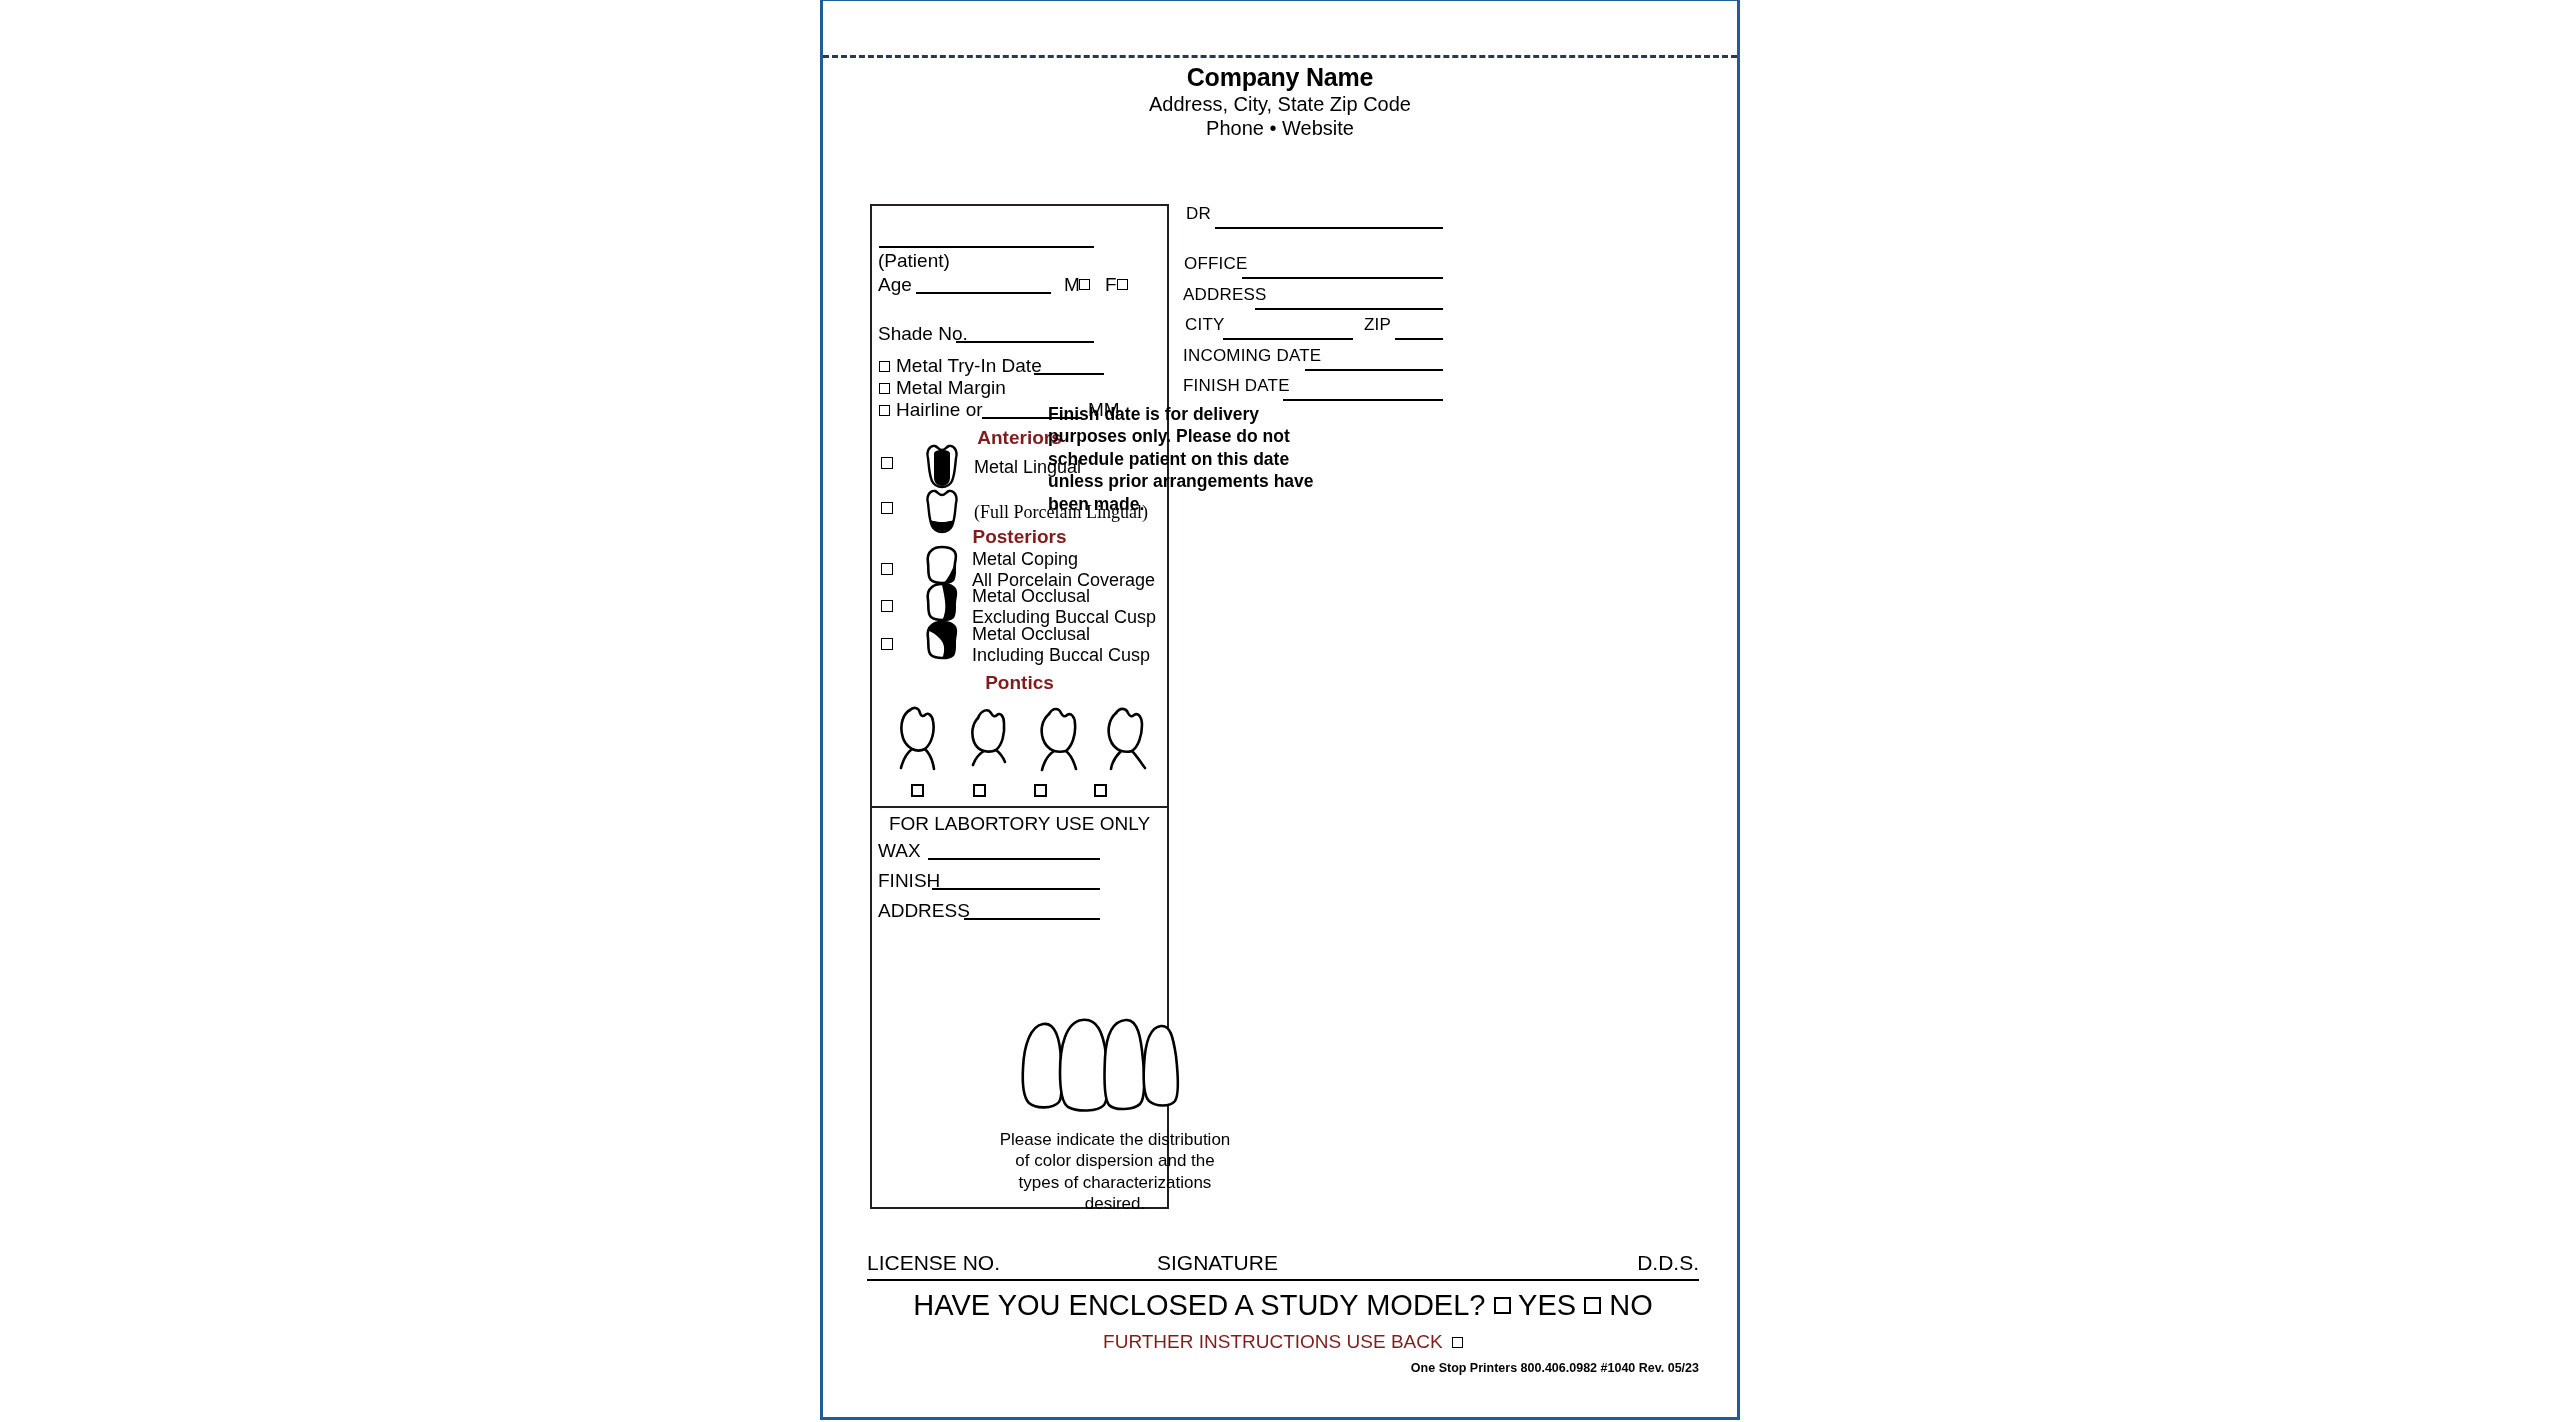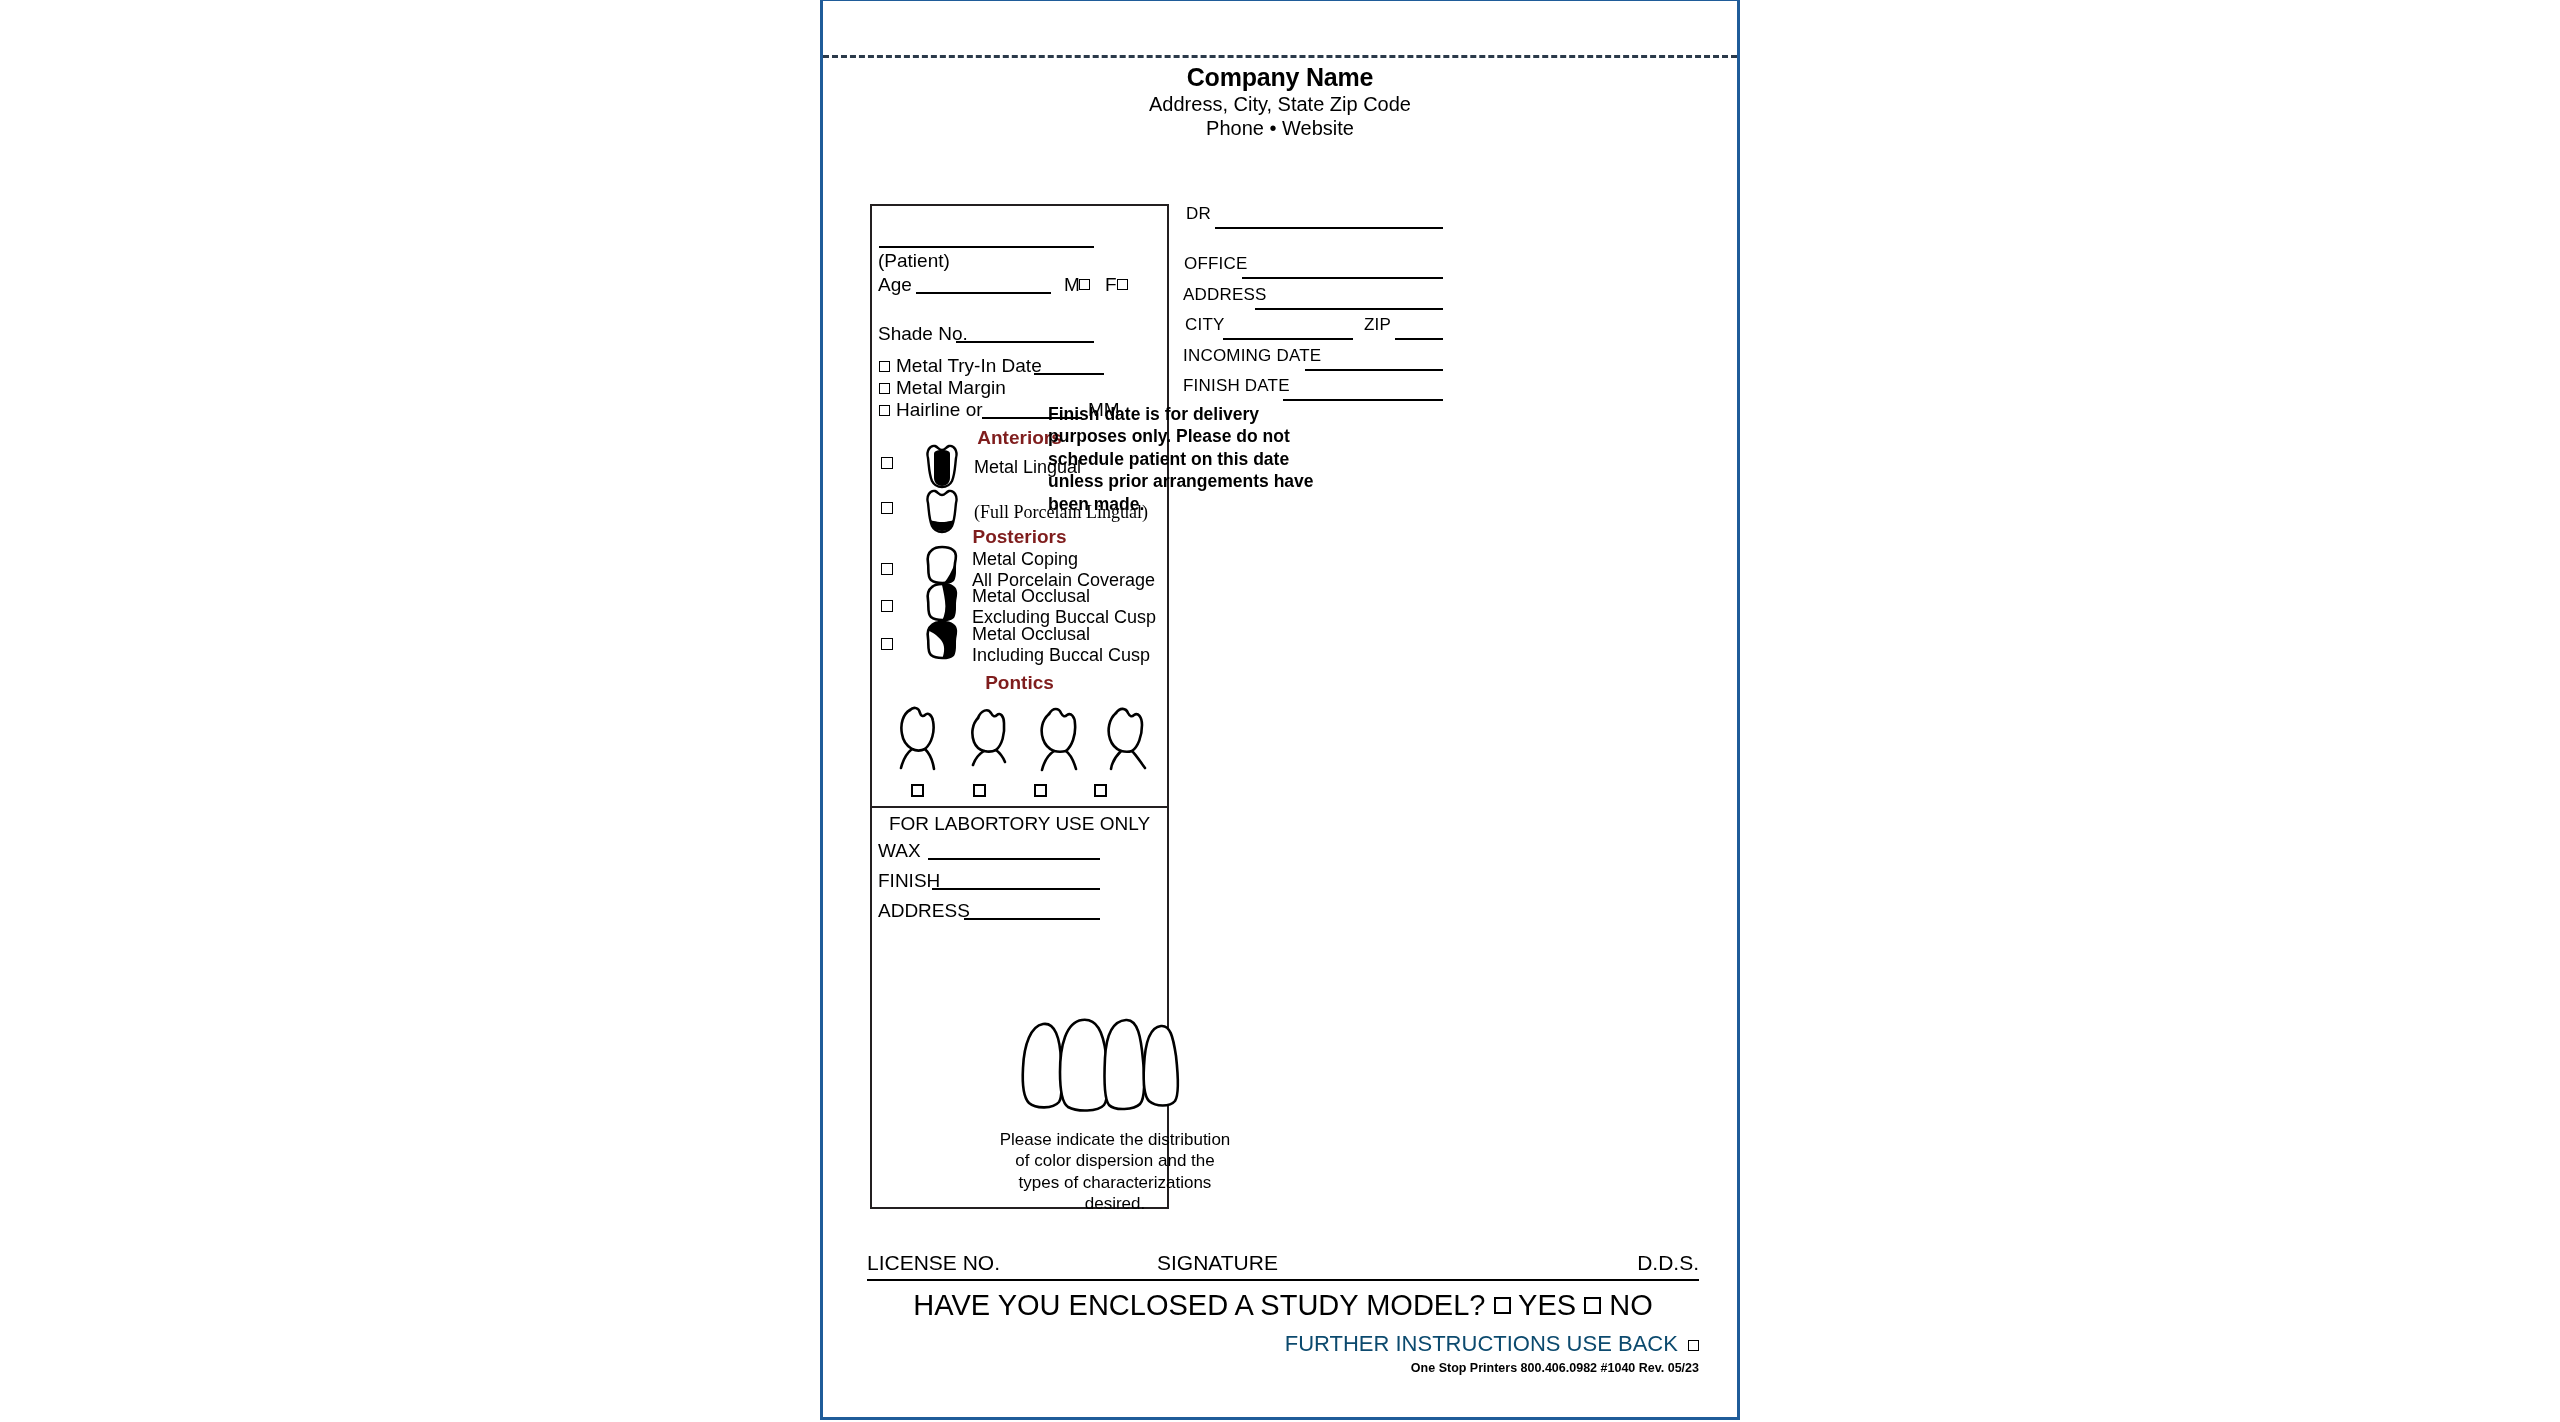--- a/index.html
+++ b/index.html
@@ -223,23 +223,23 @@
     border: 2px solid #000;
     box-sizing: border-box;
     vertical-align: 1px;
   }
 
   #further {
     position: absolute;
     left: 44px;
     top: 1330px;
     width: 832px;
-    text-align: right;
-    font-size: 22px;
-    color: #0c4a6e;
+    text-align: center;
+    font-size: 19px;
+    color: #7f1d1d;
   }
   #printer-credit {
     position: absolute;
     left: 44px;
     top: 1360px;
     width: 832px;
     text-align: right;
     font-size: 12.5px;
     font-weight: bold;
     color: #000;

